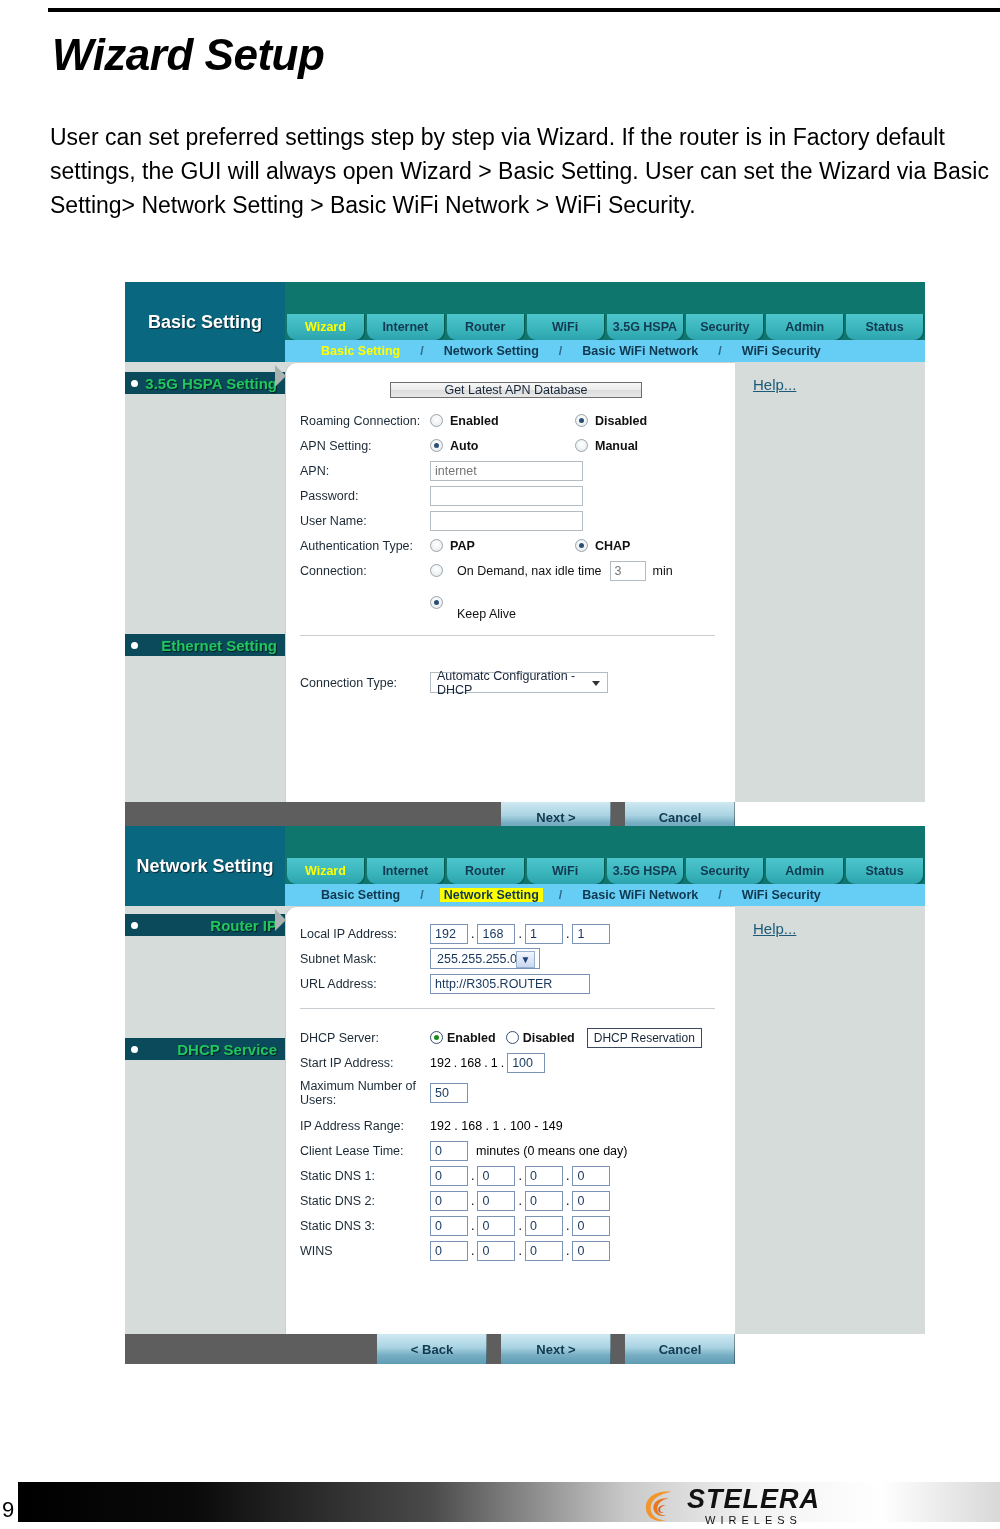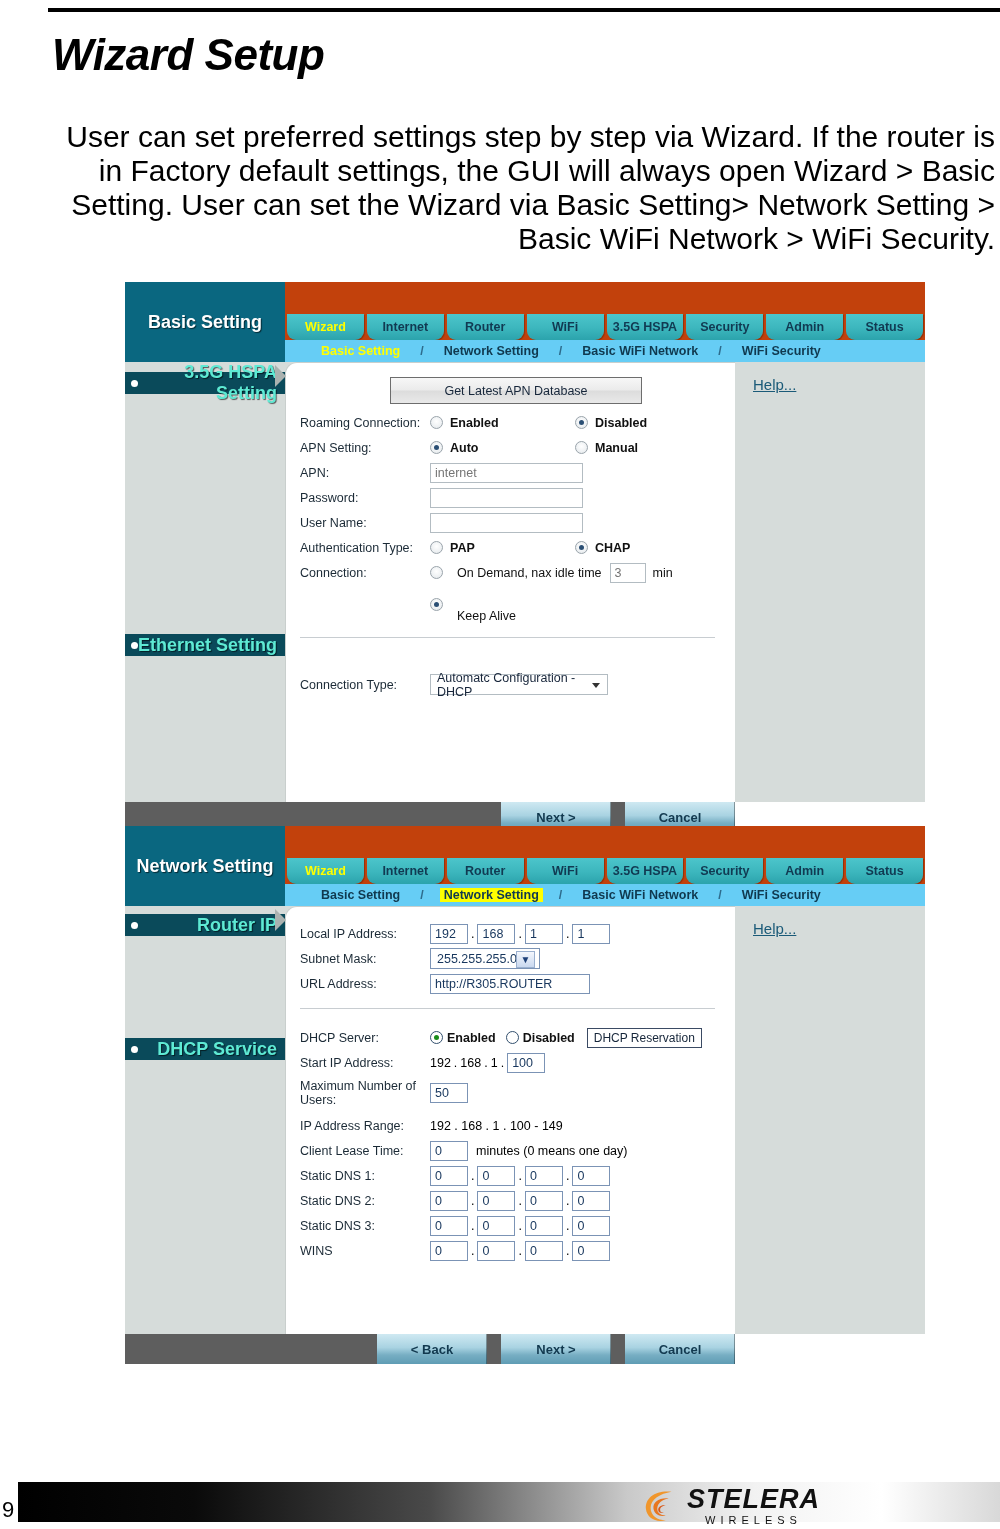--- a/index.html
+++ b/index.html
@@ -18,33 +18,33 @@
     background:#000;
   }
   .page-title {
     position:absolute; left:52px; top:30px;
     font-size:44px; font-weight:bold; font-style:italic;
     letter-spacing:-0.5px;
     font-family:"Liberation Sans", sans-serif;
   }
   .page-body {
     position:absolute; left:50px; top:120px; width:945px;
-    font-size:30px; line-height:34px;text-align:right;
+    font-size:23px; line-height:34px;
   }
 
   
   .panel { position:absolute; width:800px; }
   .panel-head { display:flex; height:80px; }
   .panel-brand {
     width:160px; background:#0a6780; color:#fff;
     display:flex; align-items:center; justify-content:center;
     font-size:18px; font-weight:bold;
     text-shadow:1px 1px 1px rgba(0,0,0,.6);
   }
-  .panel-nav { flex:1; background:#c2410c; position:relative; }
+  .panel-nav { flex:1; background:#0f766e; position:relative; }
   .tabs { position:absolute; left:0; right:0; bottom:22px; display:flex; padding:0 2px; }
   .tab {
     flex:1; margin-right:3px; height:26px;
     background:linear-gradient(to bottom,#4cc5cb 0%,#3cb6bd 55%,#2ba3ac 100%);
     border-radius:0 0 9px 9px;
     display:flex; align-items:center; justify-content:center;
     font-size:12.5px; font-weight:bold; color:#113a52;
     box-shadow:1px 1px 1px rgba(0,0,0,.25);
     white-space:nowrap;
   }
@@ -56,23 +56,23 @@
     font-size:12.5px; font-weight:bold; color:#10394f;
   }
   .crumb { padding:0 4px; white-space:nowrap; }
   .crumb.active { color:#ffff00; }
   .crumb.active.hl { background:#ffff00; color:#10394f; }
   .sep { padding:0 16px; color:#2d6b8c; }
 
   .panel-body { display:flex; background:#d6dcda; position:relative; }
   .panel-side { width:160px; position:relative; background:#d6dcda; }
   .side-item {
-    height:22px; background:#0a4a5a; color:#5eead4;
+    height:22px; background:#0a4a5a; color:#22c55e;
     display:flex; align-items:center;
-    font-size:18px; font-weight:bold;
+    font-size:15px; font-weight:bold;
     text-shadow:1px 1px 1px rgba(0,0,0,.6);
     padding:0 8px 0 6px;
   }
   .side-bullet {
     width:7px; height:7px; border-radius:50%; background:#fff; flex:0 0 auto;
   }
   .side-label { flex:1; text-align:right; }
 
   .panel-main {
     flex:1; background:#fff; position:relative;
@@ -114,21 +114,21 @@
   .rtext { font-size:12.5px; font-weight:bold; color:#111; margin-left:7px; }
   .rtext.norm { font-weight:normal; }
   .tinput {
     height:20px; border:1px solid #b3bcc2; background:#fff;
     font-size:12.5px; padding:1px 4px; font-family:"Liberation Sans", sans-serif;
     color:#222;
   }
   .tinput.ph { color:#b6bcc1; }
   .tinput.blue { border:1px solid #7b93b5; color:#17365d; }
   .btn-grey {
-    height:27px; border:1px solid #6d6d6d;
+    height:16px; border:1px solid #6d6d6d;
     background:linear-gradient(to bottom,#f7f7f7 0%,#ebebeb 48%,#dcdcdc 52%,#e9e9e9 100%);
     font-size:12.5px; color:#16263a; display:flex; align-items:center; justify-content:center;
   }
   .btn-box {
     height:20px; border:1px solid #3a4a63; background:#fff;
     font-size:12px; color:#16263a; display:inline-flex;
     align-items:center; justify-content:center; padding:0 6px;
   }
   .sel {
     height:21px; border:1px solid #b3bcc2; background:#fff;

